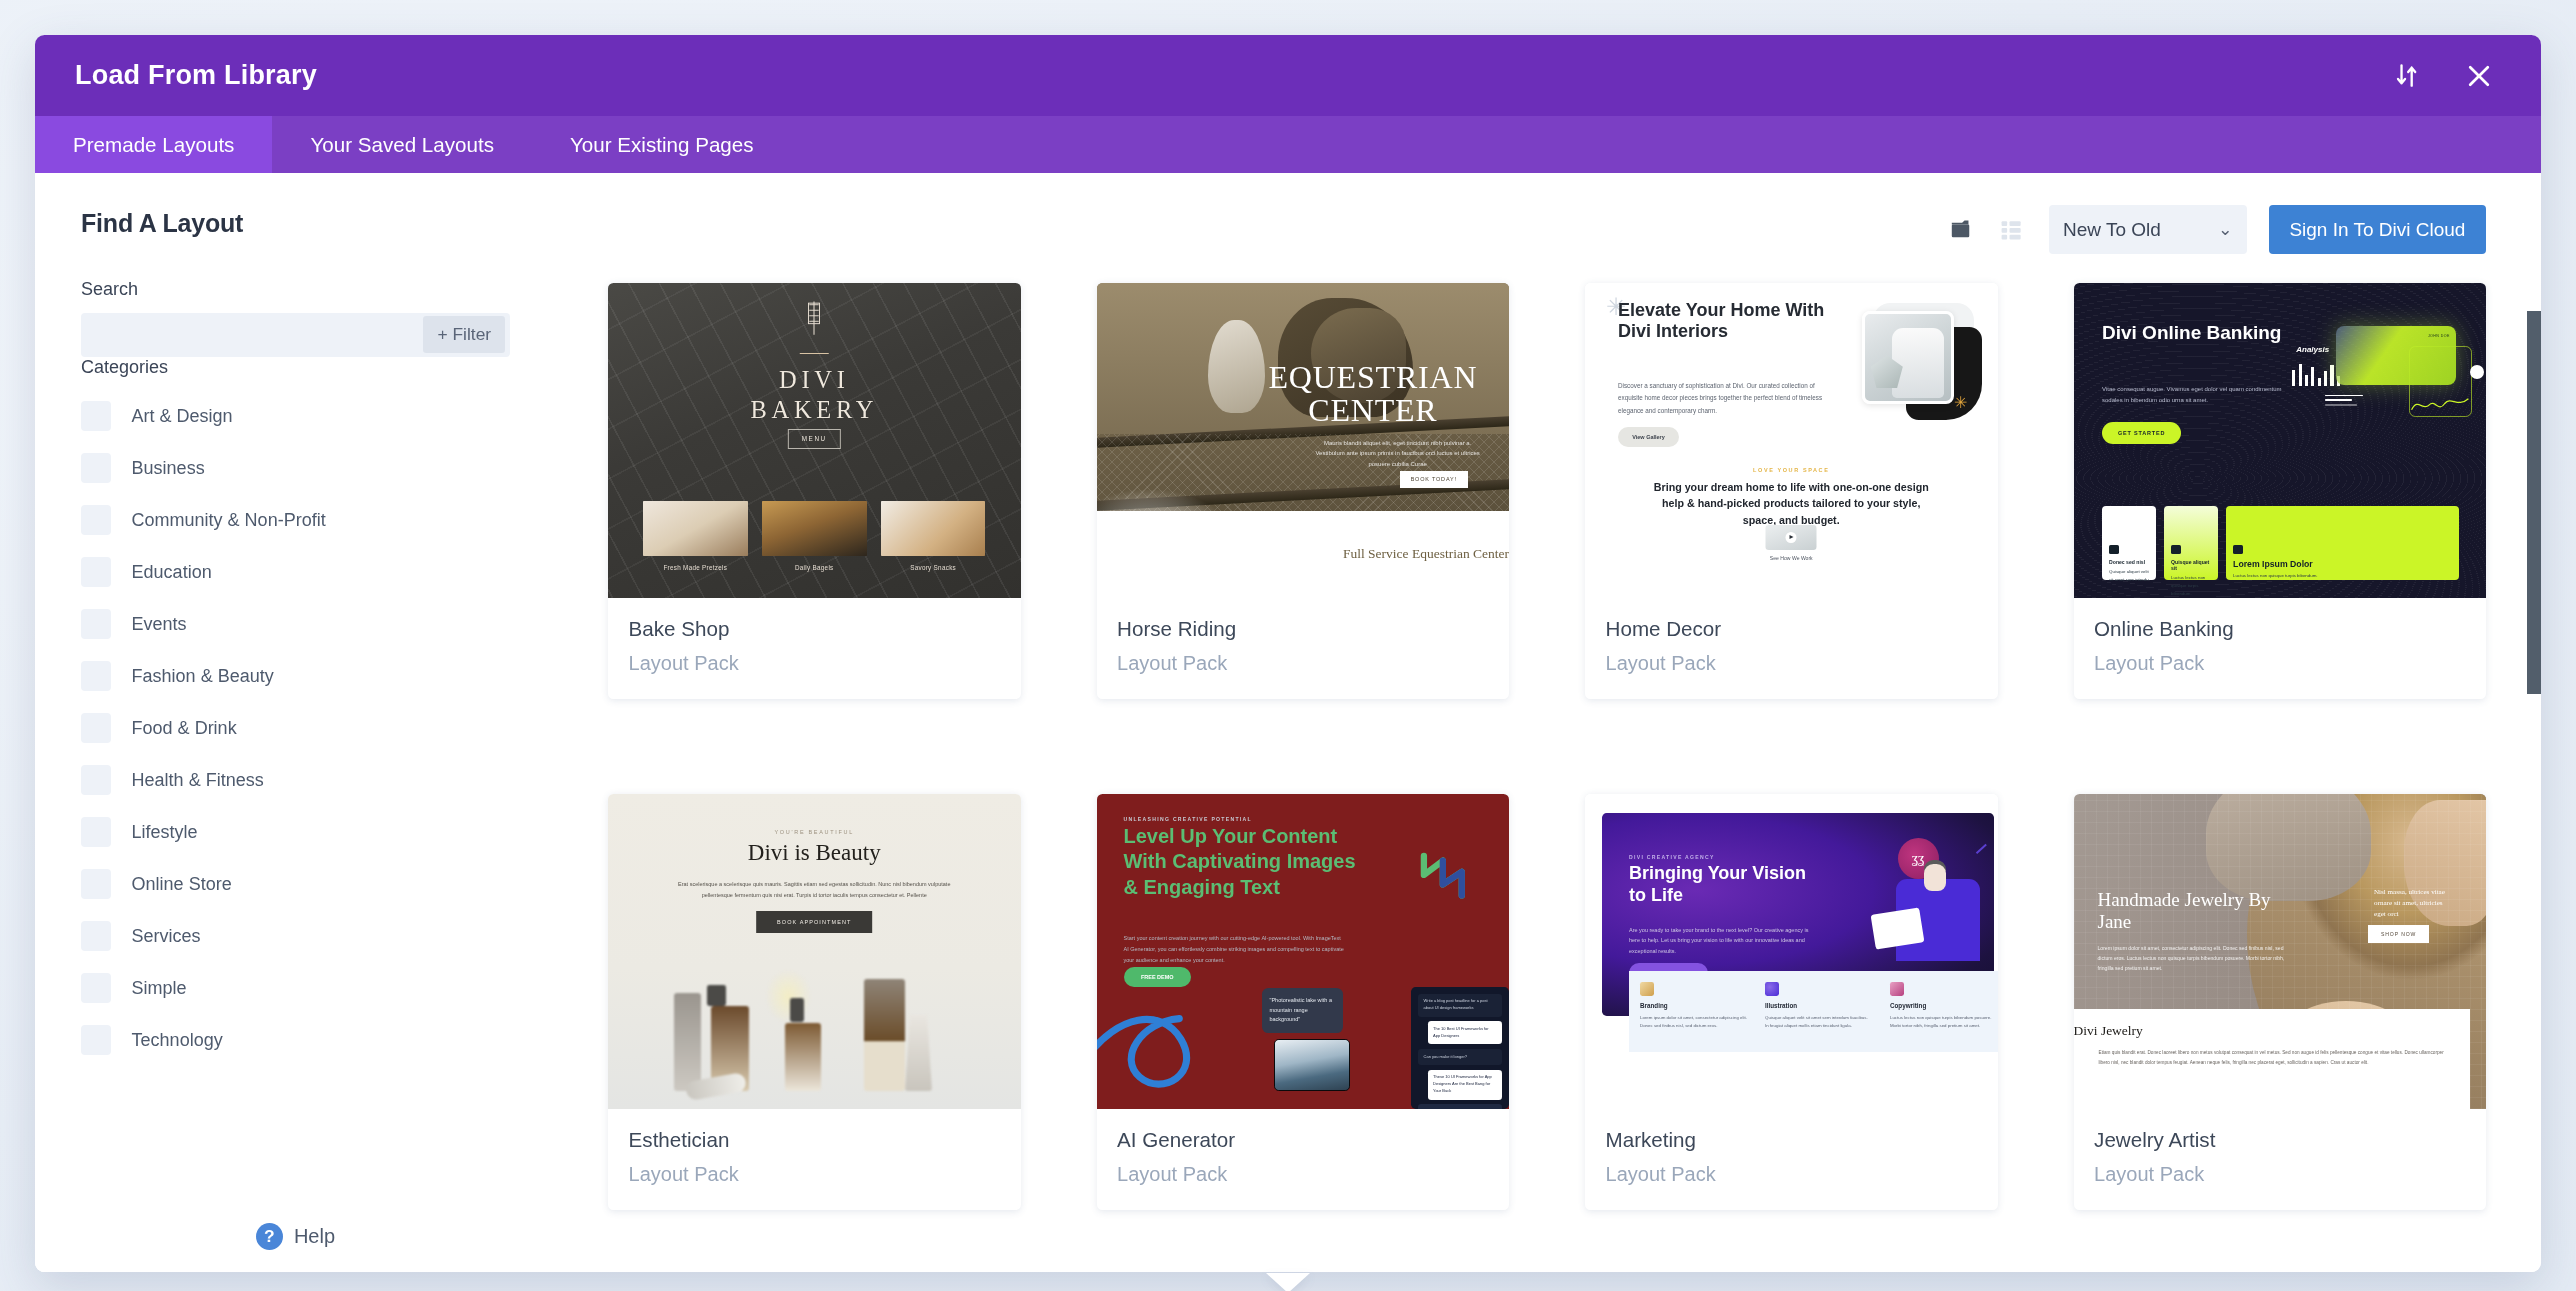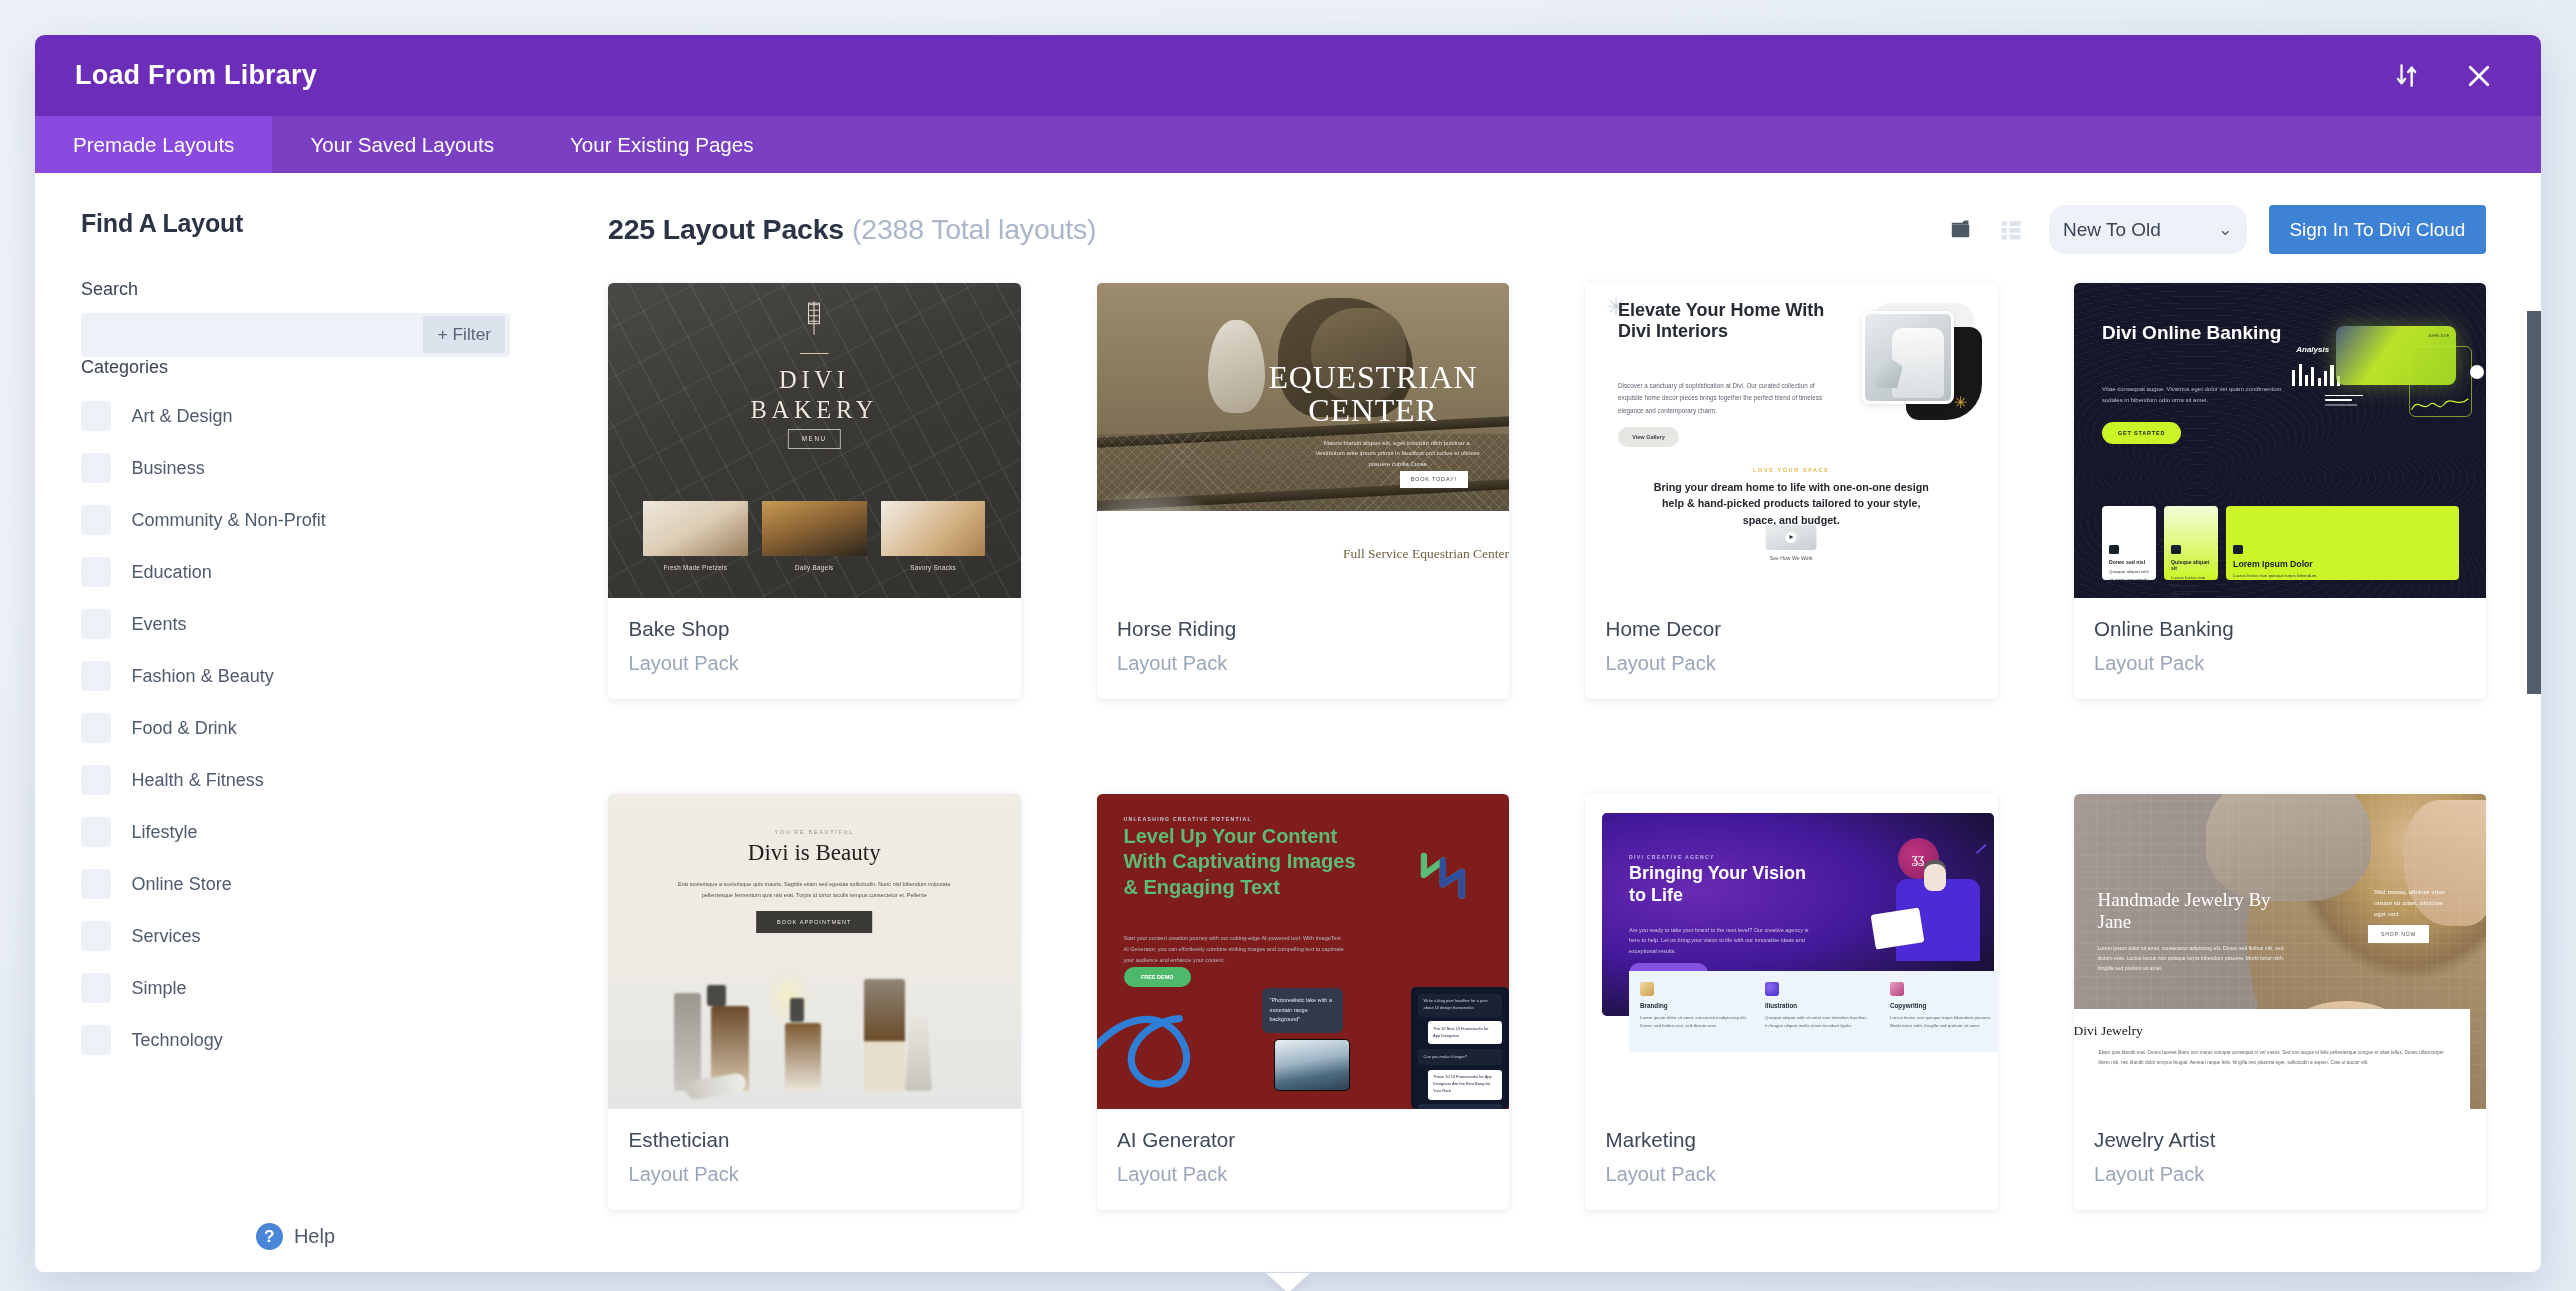--- a/index.html
+++ b/index.html
@@ -188,21 +188,21 @@
     margin-left: 8px;
   }
   .main-tools {
     margin-left: auto;
     display: flex; align-items: center; gap: 22px;
   }
   .view-icon { cursor: pointer; display: flex; align-items: center; }
   .sort-select {
     width: 198px; height: 49px;
     background: #eef2f8;
-    border: none; border-radius: 16px;
+    border: none; border-radius: 4px;
     color: #3b4557;
     font-size: 19px;
     padding: 0 14.2px;
     font-family: "Liberation Sans", sans-serif;
     cursor: pointer;
     display: flex; align-items: center;
     position: relative;
   }
   .sort-select .chev {
     margin-left: auto;
@@ -841,23 +841,20 @@
 
         <div class="help-row">
           <span class="help-icon">?</span>
           <span class="help-label">Help</span>
         </div>
       </div>
 
       <div class="main">
 
         <div class="main-header">
-          <div class="main-title">
-            <span>225 Layout Packs</span><span class="sub">(2388 Total layouts)</span>
-          </div>
           <div class="main-tools">
             <span class="view-icon">
               <svg width="27" height="24" viewBox="0 0 34 30">
                 <path d="M1 6 h13 l3 -3 h5 v5 h-21 z" fill="#4d5865"></path>
                 <rect x="1" y="8" width="22" height="16" rx="1.5" fill="#4d5865"></rect>
               </svg>
             </span>
             <span class="view-icon">
               <svg width="27" height="24" viewBox="0 0 34 30">
                 <rect x="2" y="4" width="7" height="6" rx="1.2" fill="#dee4ec"></rect>

